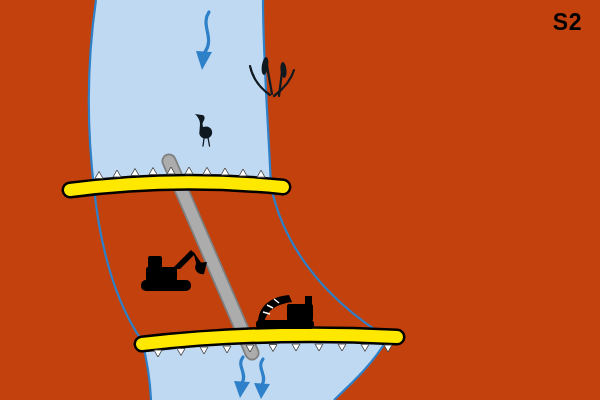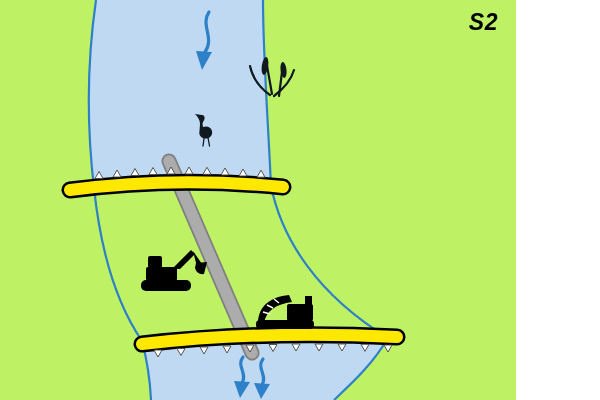--- a/index.html
+++ b/index.html
@@ -1,22 +1,21 @@
 <!DOCTYPE html>
 <html style="--river-fill: #BFD9F2; --river-stroke: #2E80C8; --arrow-blue: #2E80C8; --barrier-fill: #FFE800; --barrier-outline: #000000; --pipe-fill: #ACACAC; --pipe-outline: #7F7F7F; --machine-black: #000000; --vegetation-dark: #101820;"><head>
 <meta charset="utf-8">
 <style>
   html,body{margin:0;padding:0;background:#fff;}
   #canvas{
     position:relative;
-    width:516px;height:400px;
-    background:#bef264;
+    width:600px;height:400px;
+    background:#c2410c;
     overflow:hidden;
     font-family:"Liberation Sans", sans-serif;
-    font-style:italic;
   }
   .phase-label{
     position:absolute;top:9px;right:18px;
     font-size:23px;font-weight:700;color:#000;
     letter-spacing:0.5px;
   }
   svg{display:block;}
   .water{fill:var(--river-fill,#BFD9F2);}
   .bank{stroke:var(--river-stroke,#2E80C8);fill:none;stroke-width:2.2;}
   .arrow-line{stroke:var(--arrow-blue,#2E80C8);fill:none;stroke-width:3.2;stroke-linecap:round;}

